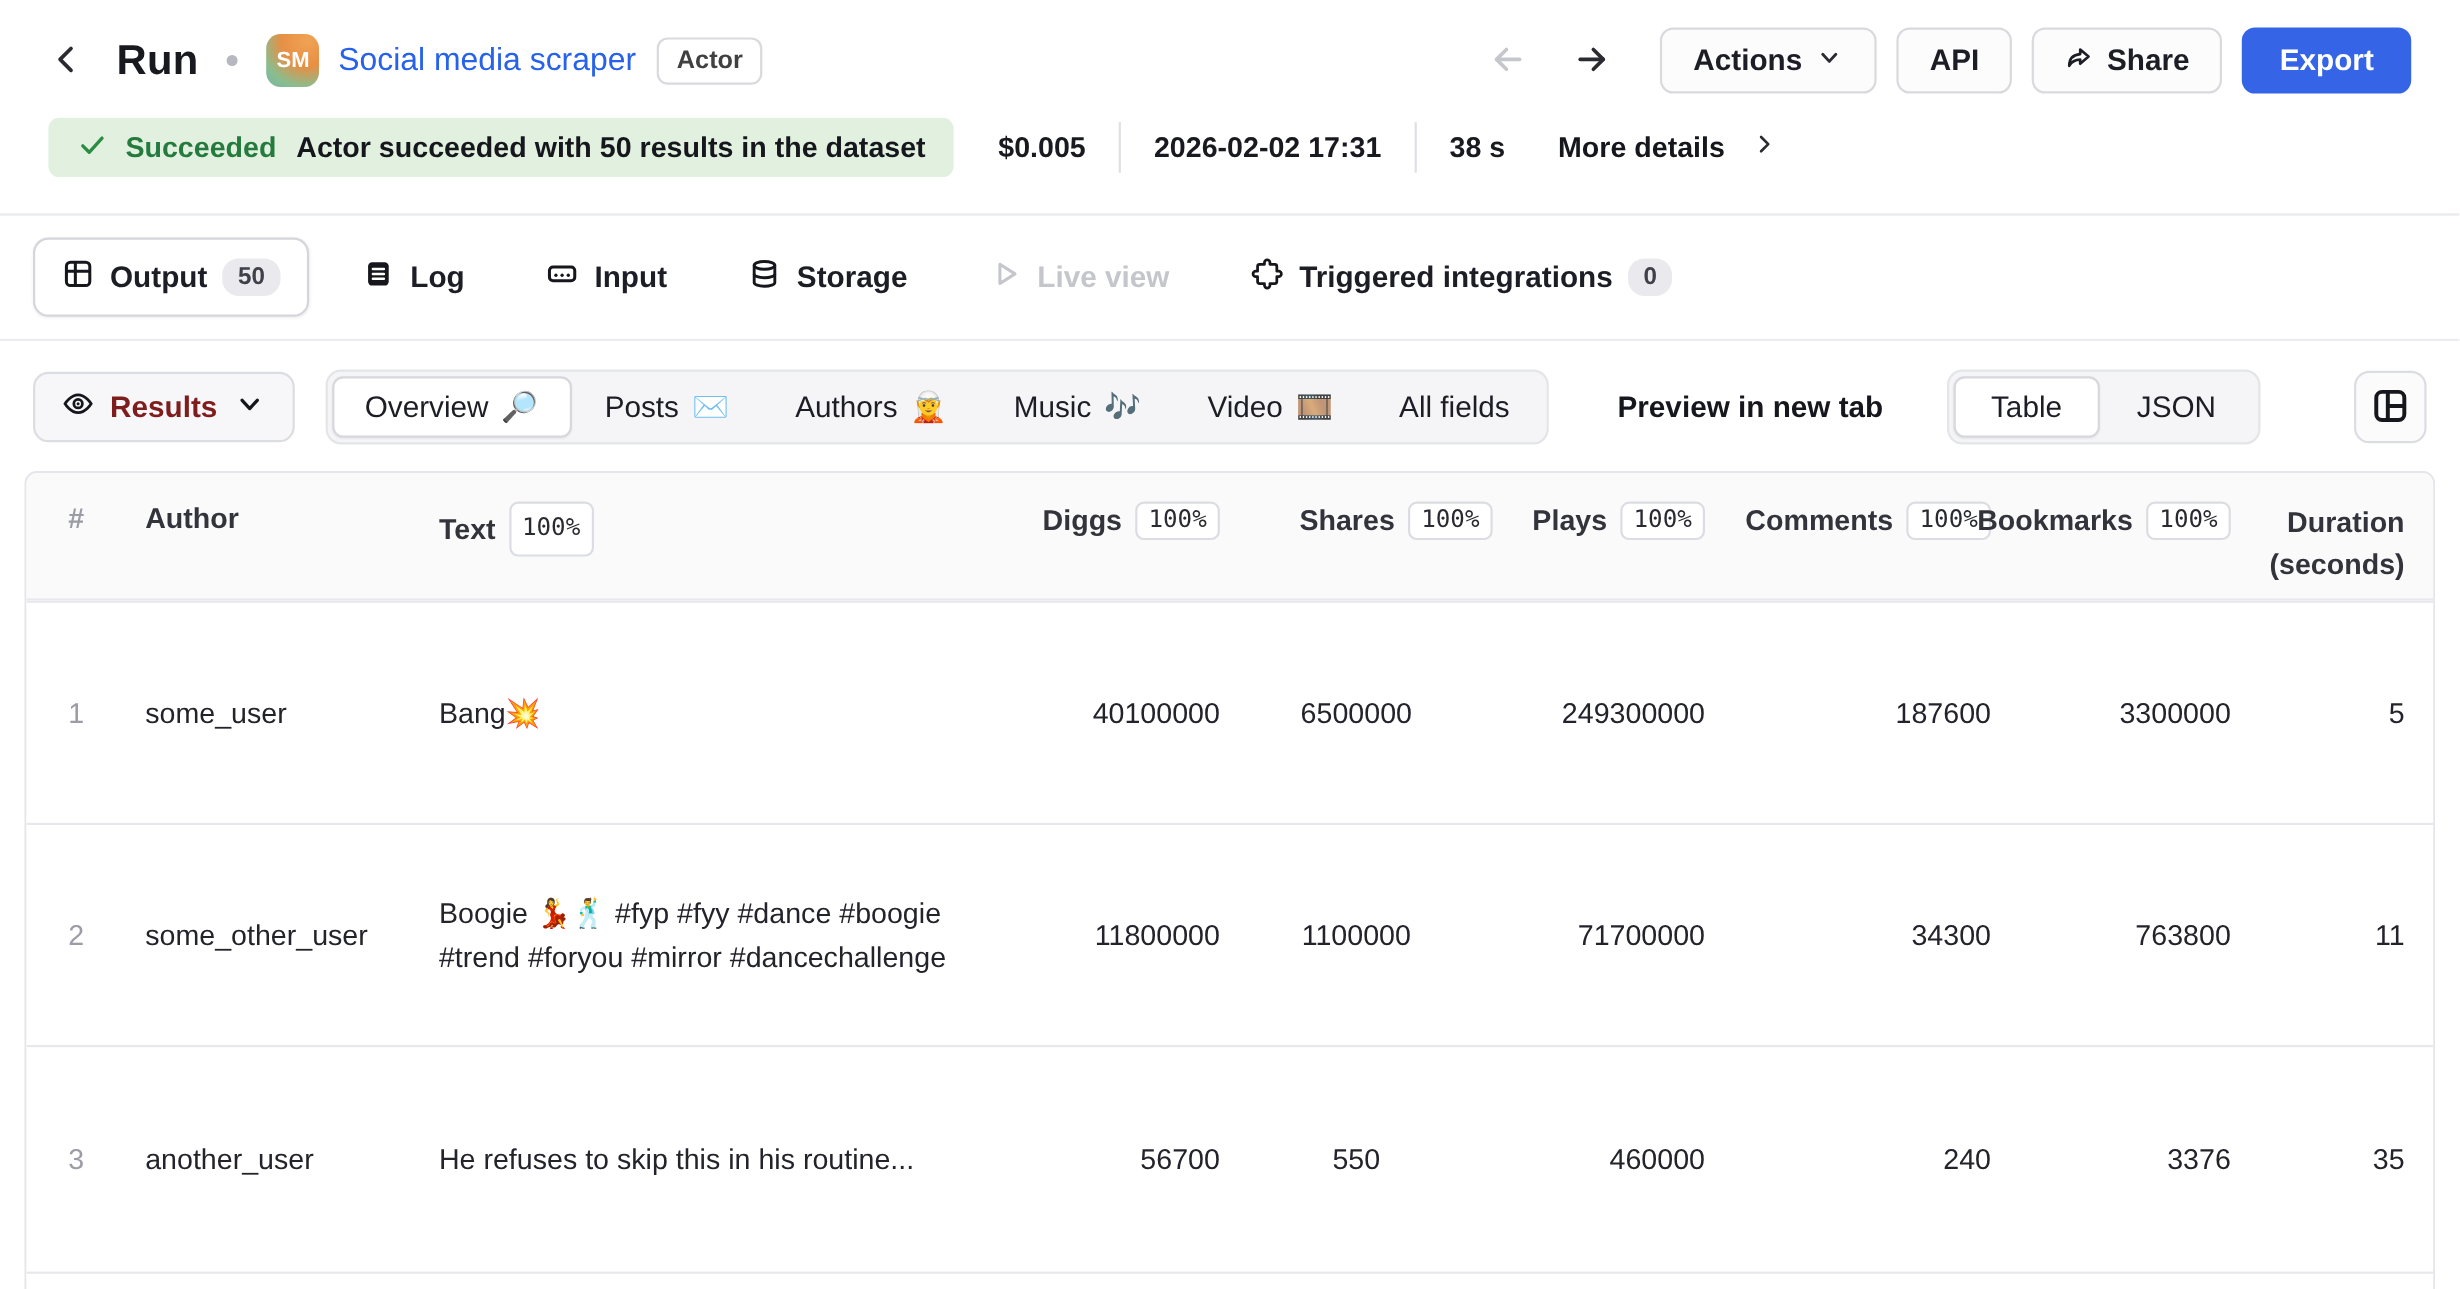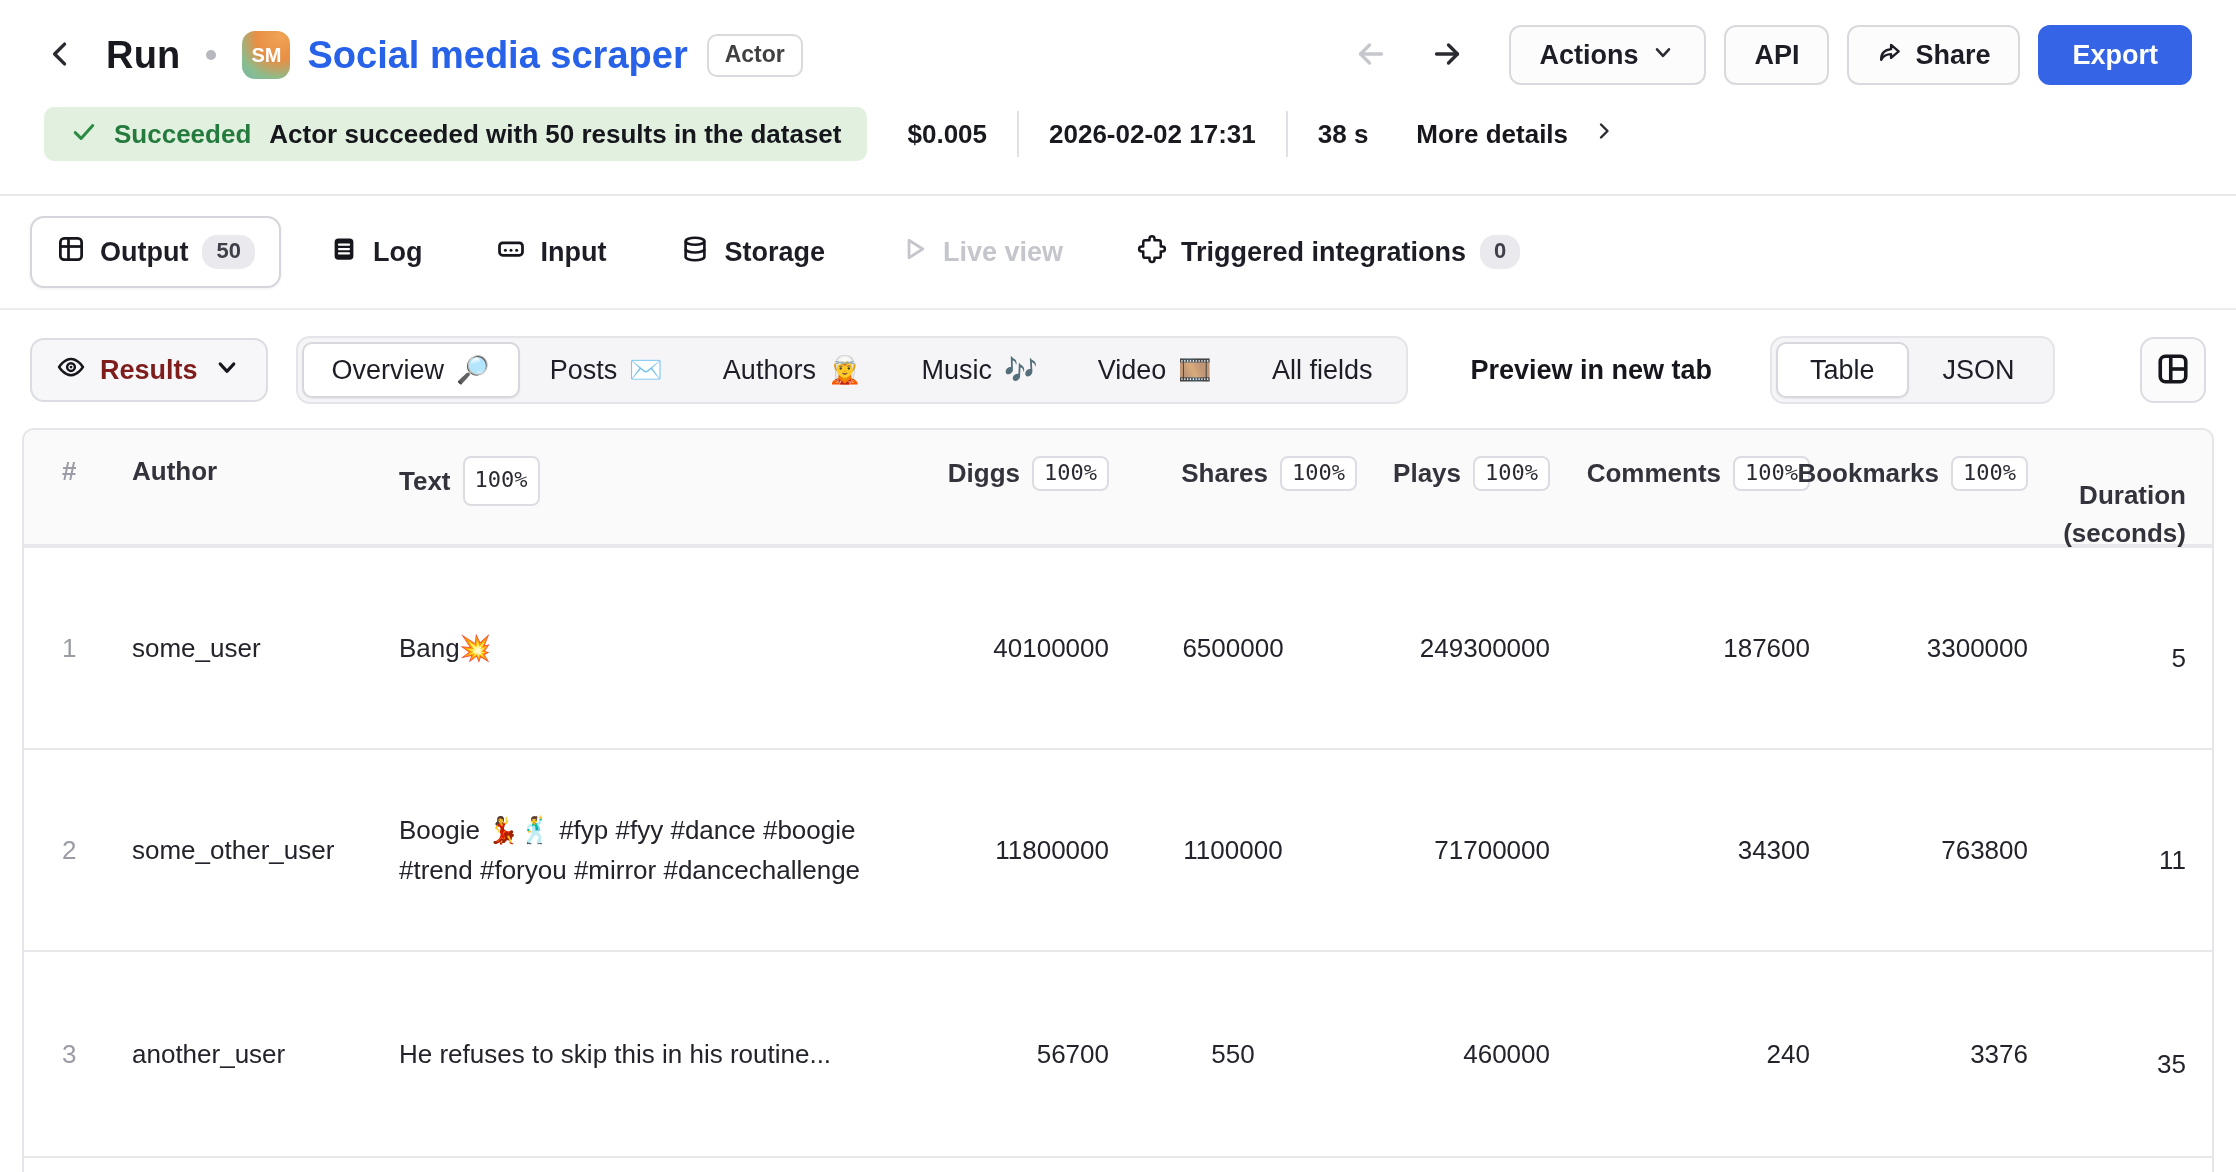--- a/index.html
+++ b/index.html
@@ -16,21 +16,21 @@
   .icon-btn { background: none; border: none; cursor: pointer; display: flex; align-items: center; }
   .back-btn svg { width: 34px; height: 34px; }
   .run-title { font-size: 38px; font-weight: 700; margin-left: 28px; letter-spacing: .2px; }
   .crumb-dot { width: 10px; height: 10px; border-radius: 50%; background: #b6b7bf; margin: 0 26px; }
   .sm-icon {
     width: 48px; height: 48px; border-radius: 13px; flex: none;
     background: radial-gradient(130% 130% at 78% 12%, #f0a354 0%, #e78f45 38%, #8abd8e 68%, #7db8a0 84%, #cf9a58 100%);
     display: flex; align-items: center; justify-content: center;
     color: #ffffff; font-weight: 700; font-size: 20px;
   }
-  .actor-link { color: #2762e9; font-size: 38px; font-weight: 700; margin-left: 17px; text-decoration: none; cursor: pointer; }
+  .actor-link { color: #2762e9; font-size: 29px; font-weight: 400; margin-left: 17px; text-decoration: none; cursor: pointer; }
   .actor-badge { margin-left: 19px; border: 2px solid #d9dade; border-radius: 10px; padding: 5px 16px 7px; font-size: 23px; font-weight: 600; color: #404040; }
   .topbar-spacer { flex: 1; }
   .nav-arrow svg { width: 36px; height: 36px; }
   .nav-arrow.prev { margin-right: 40px; }
   .nav-arrow.next { margin-right: 44px; }
   .btn {
     height: 60px; border: 2px solid #d9dade; border-radius: 12px; background: #fcfcfd;
     font-family: inherit; font-size: 27px; font-weight: 600; color: #1d1d26;
     padding: 0 28px; display: inline-flex; align-items: center; gap: 12px; cursor: pointer;
   }
@@ -87,21 +87,21 @@
 
   .cell { flex: none; }
   .c-idx { width: 108px; padding-left: 38px; color: #9b9ca6; }
   .c-author { width: 267px; }
   .c-text { width: 512px; line-height: 40px; padding-right: 30px; }
   .c-diggs { width: 198px; text-align: right; }
   .c-shares { width: 248px; text-align: center; }
   .c-plays { width: 193px; text-align: right; }
   .c-comments { width: 260px; text-align: right; }
   .c-bookmarks { width: 218px; text-align: right; }
-  .c-duration { flex: 1 1 auto; text-align: right; padding-right: 26px; margin-top: 20px; }
+  .c-duration { flex: 1 1 auto; text-align: right; padding-right: 26px; }
 
   .hcell-r { display: flex; justify-content: flex-end; align-items: center; gap: 12px; }
   .hcell-l { display: flex; justify-content: flex-start; align-items: center; gap: 12px; }
   .fill-badge { background: #ffffff; border: 2px solid #dcdde2; border-radius: 8px; padding: 2px 10px 4px; font-family: "DejaVu Sans Mono", monospace; font-size: 22px; font-weight: 400; color: #2a2a33; }
   .hdur { line-height: 38px; }
 </style>
 </head>
 <body>
 
 <div class="app">

